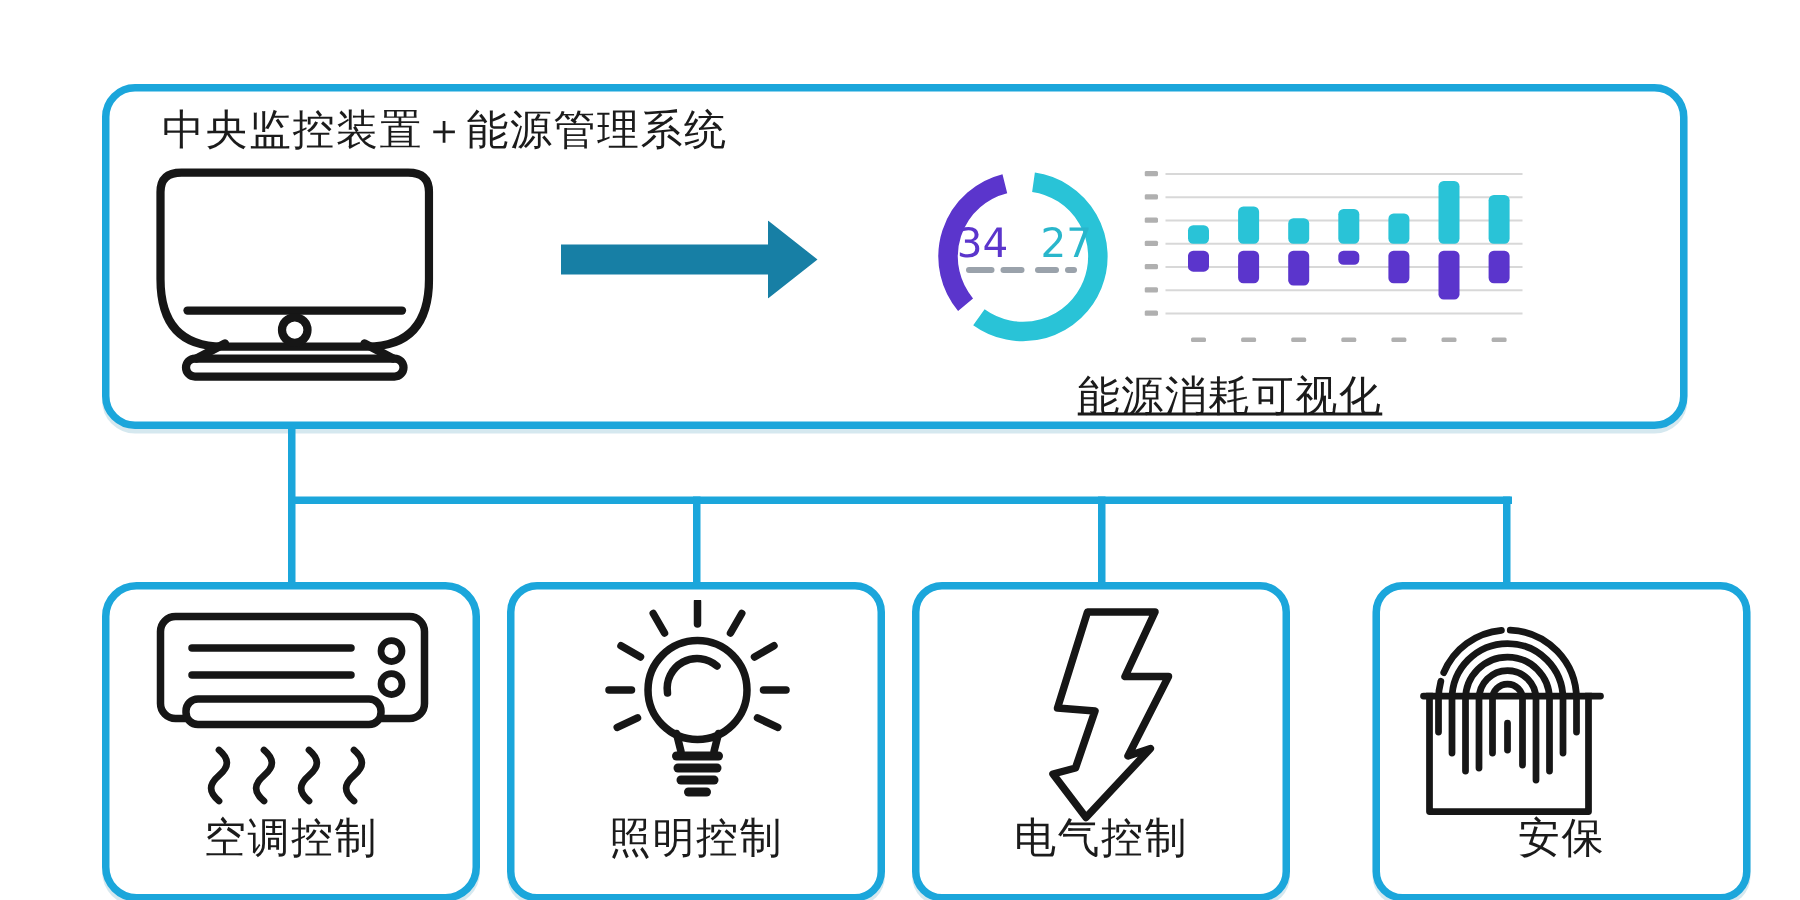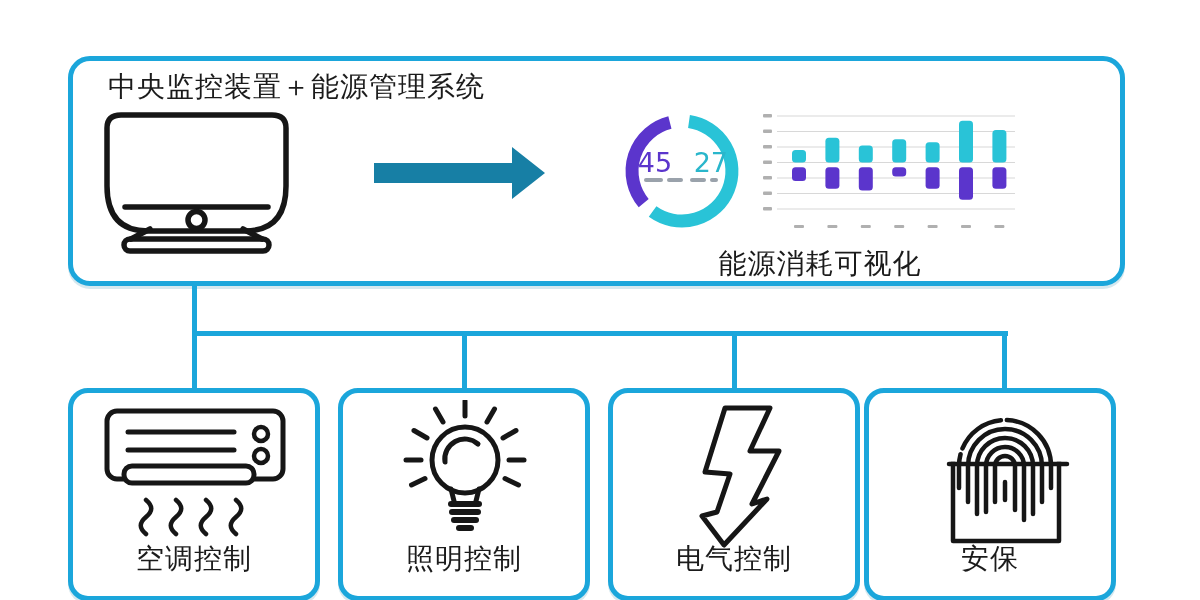--- a/index.html
+++ b/index.html
@@ -3,21 +3,21 @@
 <meta charset="utf-8">
 <style>
   html,body{margin:0;padding:0;background:#fff;}
   .page{position:relative;width:1200px;height:600px;background:#fff;overflow:hidden;
         font-family:"DejaVu Sans","Liberation Sans",sans-serif;color:#1b1b1b;margin-top:28px;}
   .abs{position:absolute;}
   .blue-box{position:absolute;border:5px solid #1BA6DB;border-radius:22px;background:#fff;
             box-shadow:0 3px 0 rgba(21,130,168,0.18);}
   .title{position:absolute;left:108px;top:40px;font-size:28px;font-weight:500;letter-spacing:1px;}
   .caption{position:absolute;left:660px;top:217px;width:320px;text-align:center;
-           font-size:28px;font-weight:500;letter-spacing:1px;}
+           font-size:28px;font-weight:500;letter-spacing:1px;text-decoration:underline;}
   .conn{position:absolute;background:#1BA6DB;}
   .sub-box{position:absolute;width:252px;height:213px;border:5px solid #1BA6DB;border-radius:20px;
            background:#fff;box-shadow:0 3px 0 rgba(21,130,168,0.18);box-sizing:border-box;}
   .sub-label{position:absolute;left:0;bottom:18px;width:100%;text-align:center;
              font-size:28px;font-weight:500;letter-spacing:1px;}
   .donut-num{position:absolute;top:119px;width:50px;text-align:center;
              font-size:27px;font-weight:500;}
   .num-purple{left:630px;color:#5B35CC;}
   .num-teal{left:678px;color:#29B6CB;text-align:right;}
   .dash{position:absolute;height:4px;border-radius:2px;background:#9AA2AB;top:150px;}
@@ -44,21 +44,21 @@
   </svg>
 
   <svg class="abs" style="left:374px;top:119px;" width="172" height="52" viewBox="0 0 172 52">
     <polygon points="0,16 138,16 138,0 171,26 138,52 138,36 0,36" fill="#177FA5"></polygon>
   </svg>
 
   <svg class="abs" style="left:620px;top:81px;" width="124" height="124" viewBox="0 0 124 124">
       <path d="M 23.7 94.1 A 50 50 0 0 1 49.9 13.5" stroke="#5B35CC" stroke-width="13" fill="none"></path>
       <path d="M 69.0 12.5 A 50 50 0 1 1 32.6 102.5" stroke="#29C3D7" stroke-width="13" fill="none"></path>
     </svg>
-  <div class="donut-num num-purple">45</div>
+  <div class="donut-num num-purple">34</div>
   <div class="donut-num num-teal">27</div>
   <div class="dash" style="left:644px;width:19px;"></div>
   <div class="dash" style="left:667px;width:16px;"></div>
   <div class="dash" style="left:690px;width:16px;"></div>
   <div class="dash" style="left:710px;width:8px;"></div>
 
   <svg class="abs" style="left:763px;top:82px;" width="256" height="125" viewBox="0 0 256 125">
       <line x1="14" y1="99" x2="252" y2="99" stroke="#D8D8D8" stroke-width="1.2"></line>
       <rect x="0" y="97" width="9" height="3.5" rx="1" fill="#B0B0B0"></rect>
       <line x1="14" y1="83.5" x2="252" y2="83.5" stroke="#D8D8D8" stroke-width="1.2"></line>
@@ -97,30 +97,30 @@
     </svg>
 
   <div class="caption">能源消耗可视化</div>
 
   <div class="conn" style="left:192px;top:256px;width:5px;height:106px;"></div>
   <div class="conn" style="left:192px;top:303px;width:816px;height:5px;"></div>
   <div class="conn" style="left:462px;top:303px;width:5px;height:60px;"></div>
   <div class="conn" style="left:732px;top:303px;width:5px;height:60px;"></div>
   <div class="conn" style="left:1002px;top:303px;width:5px;height:60px;"></div>
 
-  <div class="sub-box" style="left:68px;top:360px;">
+  <div class="sub-box" style="left:68px;top:360px;border-radius:23px;">
     <div class="sub-label">空调控制</div>
   </div>
   <div class="sub-box" style="left:608px;top:360px;">
     <div class="sub-label">电气控制</div>
   </div>
   <div class="sub-box" style="left:338px;top:360px;">
     <div class="sub-label">照明控制</div>
   </div>
-  <div class="sub-box" style="left:864px;top:360px;padding-left:20px;">
+  <div class="sub-box" style="left:915px;top:360px;padding-left:20px;">
     <div class="sub-label">安保</div>
   </div>
 
   <svg class="abs" style="left:104px;top:380px;" width="182" height="135" viewBox="0 0 182 135">
     <g fill="none" stroke="#161616" stroke-linecap="round" stroke-linejoin="round">
       <rect x="3" y="3" width="176" height="68" rx="10" stroke-width="5"></rect>
       <path d="M24,24 H130" stroke-width="5"></path>
       <path d="M24,42 H130" stroke-width="5"></path>
       <circle cx="157" cy="26" r="7" stroke-width="4.5"></circle>
       <circle cx="157" cy="48" r="7" stroke-width="4.5"></circle>

